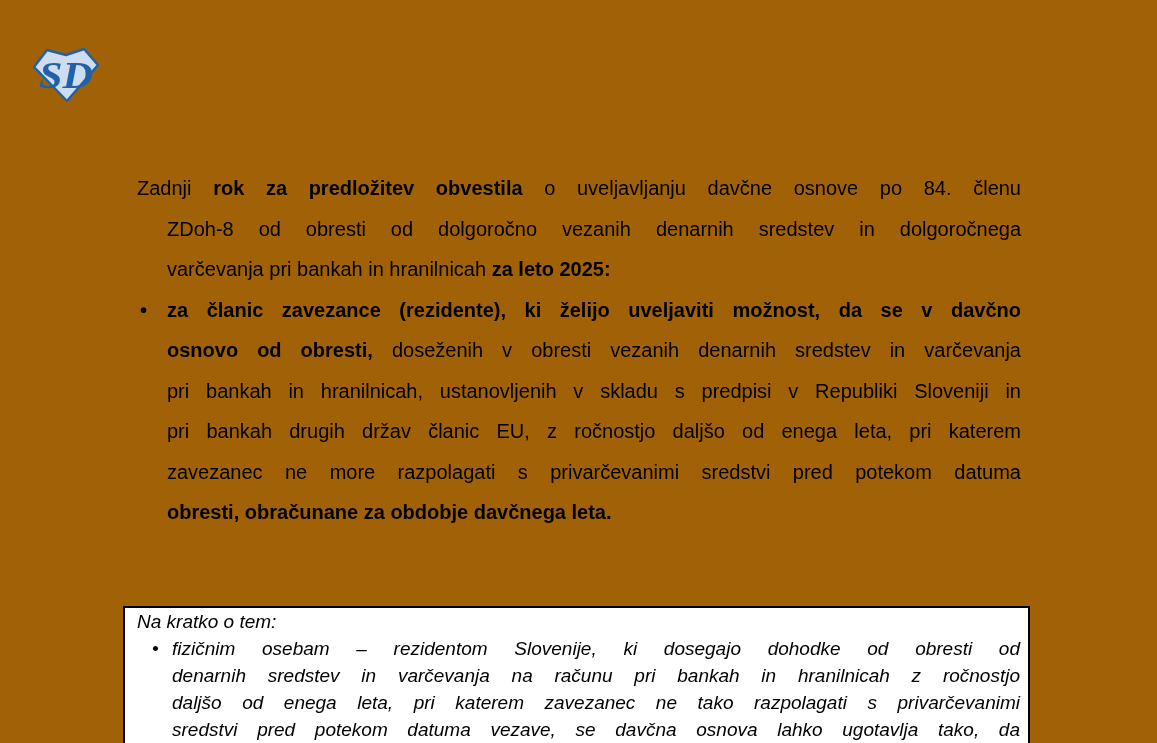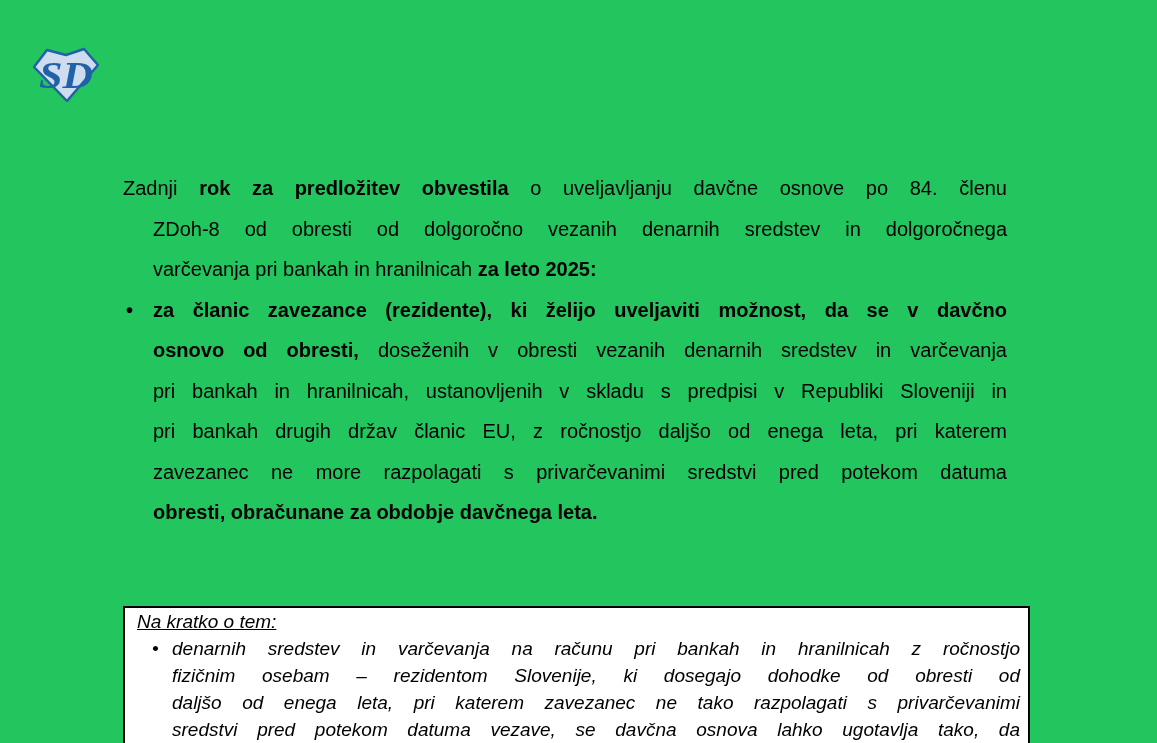--- a/index.html
+++ b/index.html
@@ -4,30 +4,30 @@
 <style>
   html, body { margin:0; padding:0; }
   body {
     width:1157px; height:743px;
     background:#ffffff;
     overflow:hidden;
     position:relative;
     font-family:"Liberation Sans", sans-serif;
     color:#000;
   }
-  .page { position:absolute; inset:0; background:#22c55e; }
+  .page { position:absolute; inset:0; background:#a16207; }
 
   .logo {
     position:absolute; left:33px; top:46px;
     width:66px; height:56px;
   }
 
   .content {
     position:absolute;
-    left:123px; top:168px;
+    left:137px; top:168px;
     width:884px;
     font-size:20px;
     line-height:40.5px;
   }
   .line { text-align:justify; text-align-last:justify; }
   .line.indent { padding-left:30px; }
   .line.last { text-align:right; text-align-last:left; }
   .b { font-weight:bold; }
 
   .bullet-block { position:relative; padding-left:30px; }
@@ -42,21 +42,20 @@
     width:907px; height:185px;
     box-sizing:border-box;
     border:2px solid #000;
     padding:0 8px 0 12px;
     font-size:19px;
     line-height:27px;
     font-style:italic;
     background:#fff;
   }
   .box-title {
-    text-decoration:underline;
     text-align:right; text-align-last:left;
     white-space:nowrap;
   }
   .box-bullet { position:relative; padding-left:35px; }
   .box-bullet-marker {
     position:absolute; left:15px; top:0;
     width:20px; line-height:27px; font-size:19px;
   }
 </style>
 </head>
@@ -86,21 +85,21 @@
           <div class="line last"><span class="b">obresti, obračunane za obdobje davčnega leta.</span></div>
         </div>
     </div>
   </div>
 
   <div class="box">
     <div class="box-title">Na kratko o tem:</div>
     <div class="box-bullet">
       <span class="box-bullet-marker">•</span>
       <div>
+          <div class="line"><span>fizičnim osebam – rezidentom Slovenije, ki dosegajo dohodke od obresti od</span></div>
           <div class="line"><span>denarnih sredstev in varčevanja na računu pri bankah in hranilnicah z ročnostjo</span></div>
-          <div class="line"><span>fizičnim osebam – rezidentom Slovenije, ki dosegajo dohodke od obresti od</span></div>
           <div class="line"><span>daljšo od enega leta, pri katerem zavezanec ne tako razpolagati s privarčevanimi</span></div>
           <div class="line"><span>sredstvi pred potekom datuma vezave, se davčna osnova lahko ugotavlja tako, da</span></div>
         </div>
     </div>
   </div>
 
 </div>
 
 </body></html>

